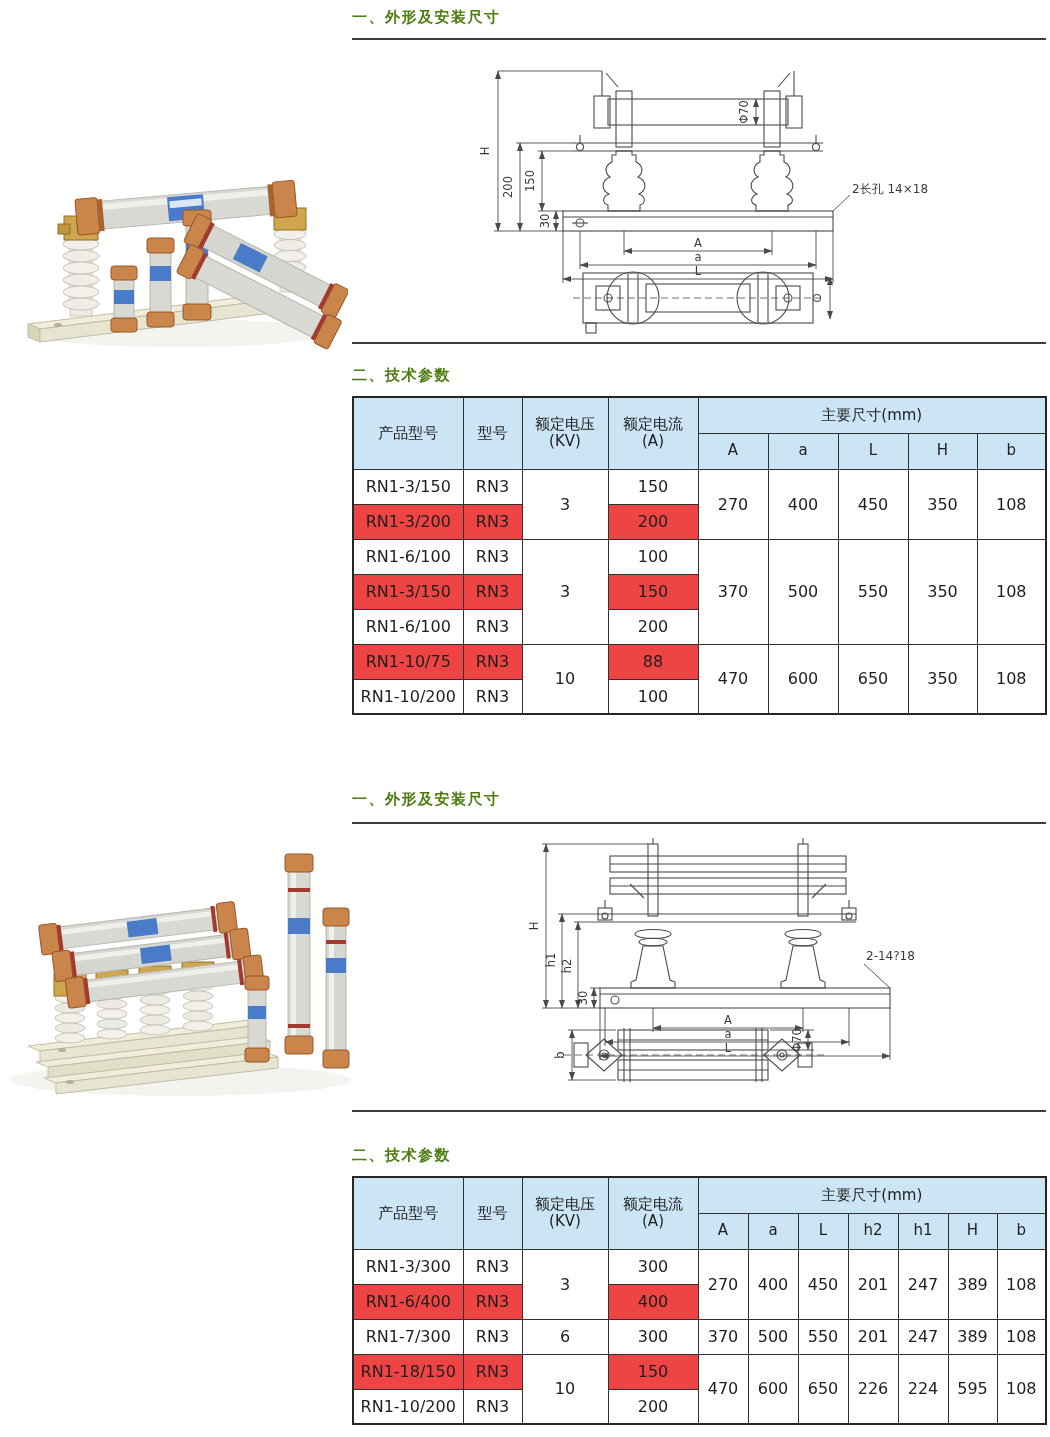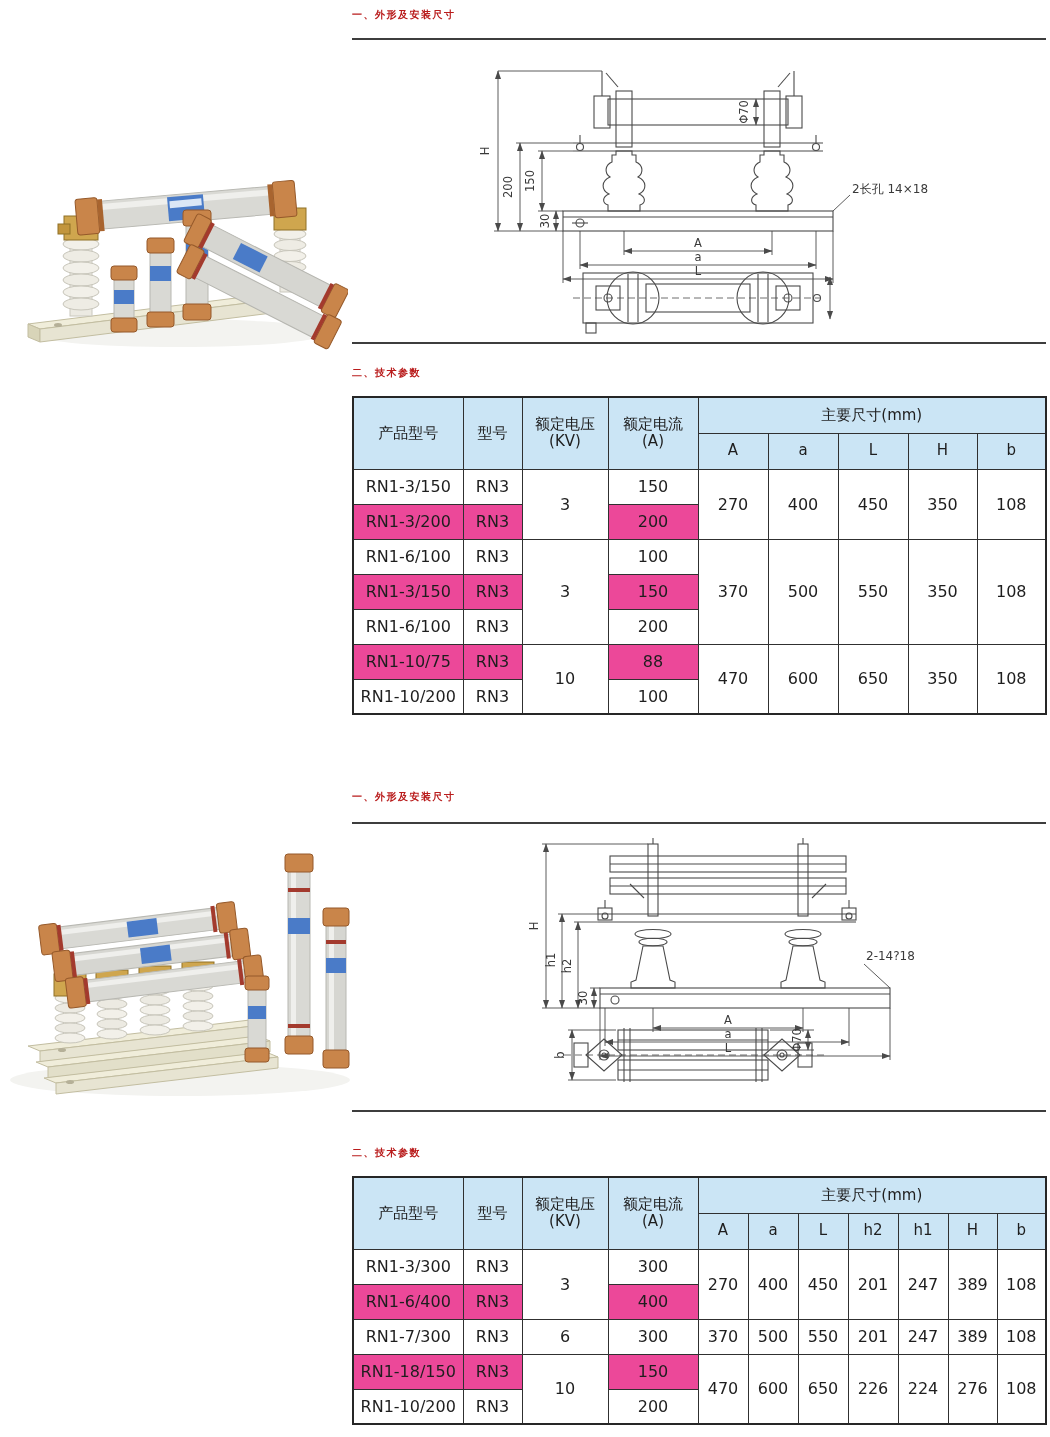--- a/index.html
+++ b/index.html
@@ -1,28 +1,28 @@
 <!DOCTYPE html>
 <html><head>
 <meta charset="utf-8">
 <style>
   * { margin:0; padding:0; box-sizing:border-box; }
   html,body { background:#ffffff; }
   body { font-family:"DejaVu Sans","Liberation Sans",sans-serif; }
   .page { position:relative; width:1050px; height:1437px; background:#ffffff; overflow:hidden; }
   .abs { position:absolute; }
-  .sec-title { font-size:10px; font-weight:700; color:#b91c1c; letter-spacing:1.5px; white-space:nowrap; }
+  .sec-title { font-size:15px; font-weight:700; color:#4d7c0f; letter-spacing:1.5px; white-space:nowrap; }
   .rule { position:absolute; height:0; border-top:2px solid #3d3d3d; }
   table.spec { border-collapse:collapse; table-layout:fixed; border:2px solid #262626; background:#ffffff; }
   .spec th, .spec td { border:1px solid #303030; text-align:center; vertical-align:middle; color:#1e1e1e; padding:0; overflow:hidden; white-space:nowrap; }
   .spec thead tr { height:36px; }
   .spec tbody tr { height:35px; }
   .spec th { background:#cbe5f5; font-size:15px; font-weight:400; line-height:1.15; }
   .spec td { font-size:16px; font-weight:400; background:#ffffff; }
-  .spec td.hl { background:#ec4899;margin-left:32px; }
+  .spec td.hl { background:#ef4444;margin-left:32px; }
   svg text { font-family:"DejaVu Sans","Liberation Sans",sans-serif; }
   .dimtxt { font-size:11.5px; fill:#3a3a3a; }
   .notetxt { font-size:12px; fill:#3a3a3a; }
 </style>
 </head>
 <body>
 
 <div class="page">
 
   <div class="sec-title abs" style="left:352px;top:8px;">一、外形及安装尺寸</div>
@@ -582,21 +582,21 @@
       <tr>
         <td class="hl">RN1-18/150</td>
         <td class="hl">RN3</td>
         <td rowspan="2">10</td>
         <td class="hl">150</td>
         <td rowspan="2">470</td>
         <td rowspan="2">600</td>
         <td rowspan="2">650</td>
         <td rowspan="2">226</td>
         <td rowspan="2">224</td>
-        <td rowspan="2">276</td>
+        <td rowspan="2">595</td>
         <td rowspan="2">108</td>
       </tr>
       <tr>
         <td>RN1-10/200</td>
         <td>RN3</td>
         <td>200</td>
       </tr>
     </tbody>
   </table>
 

